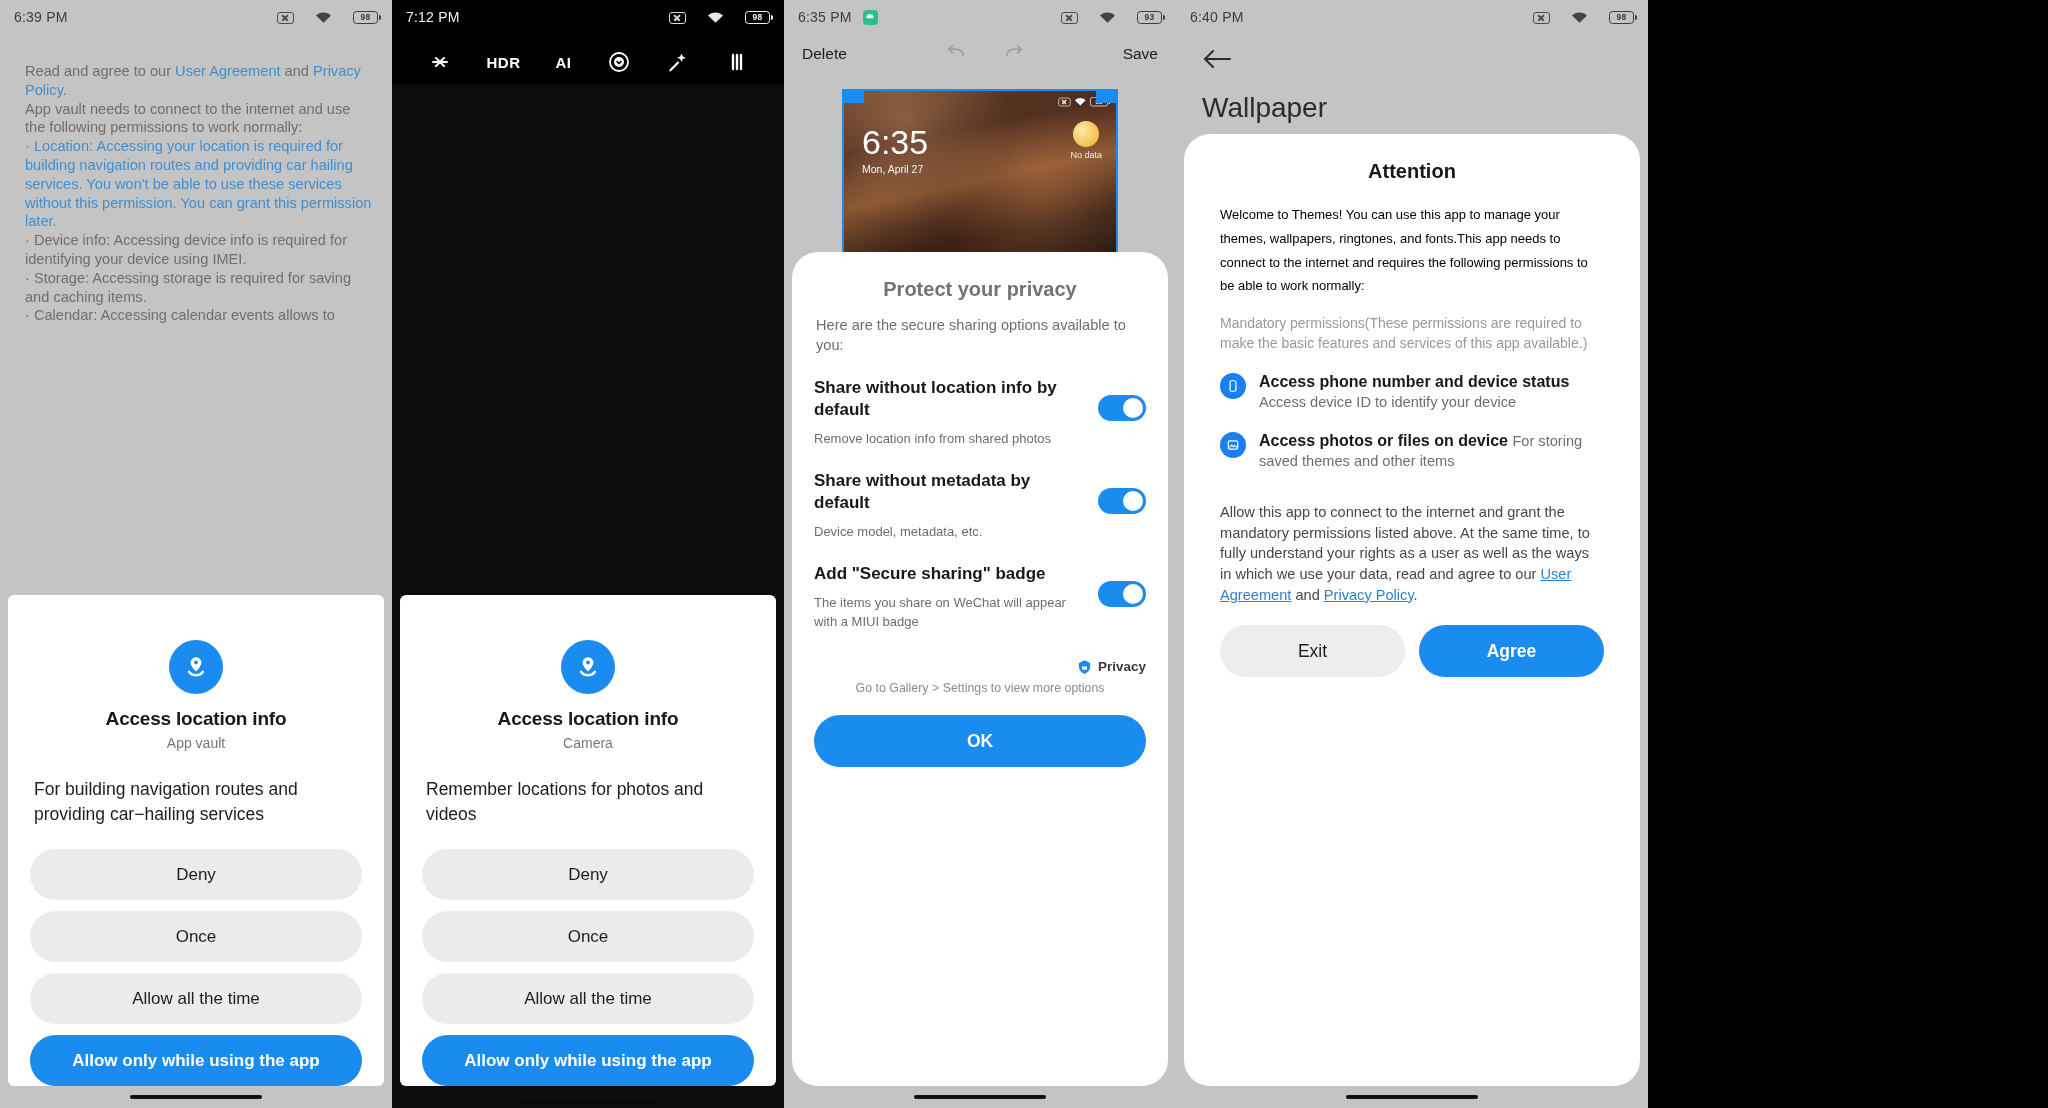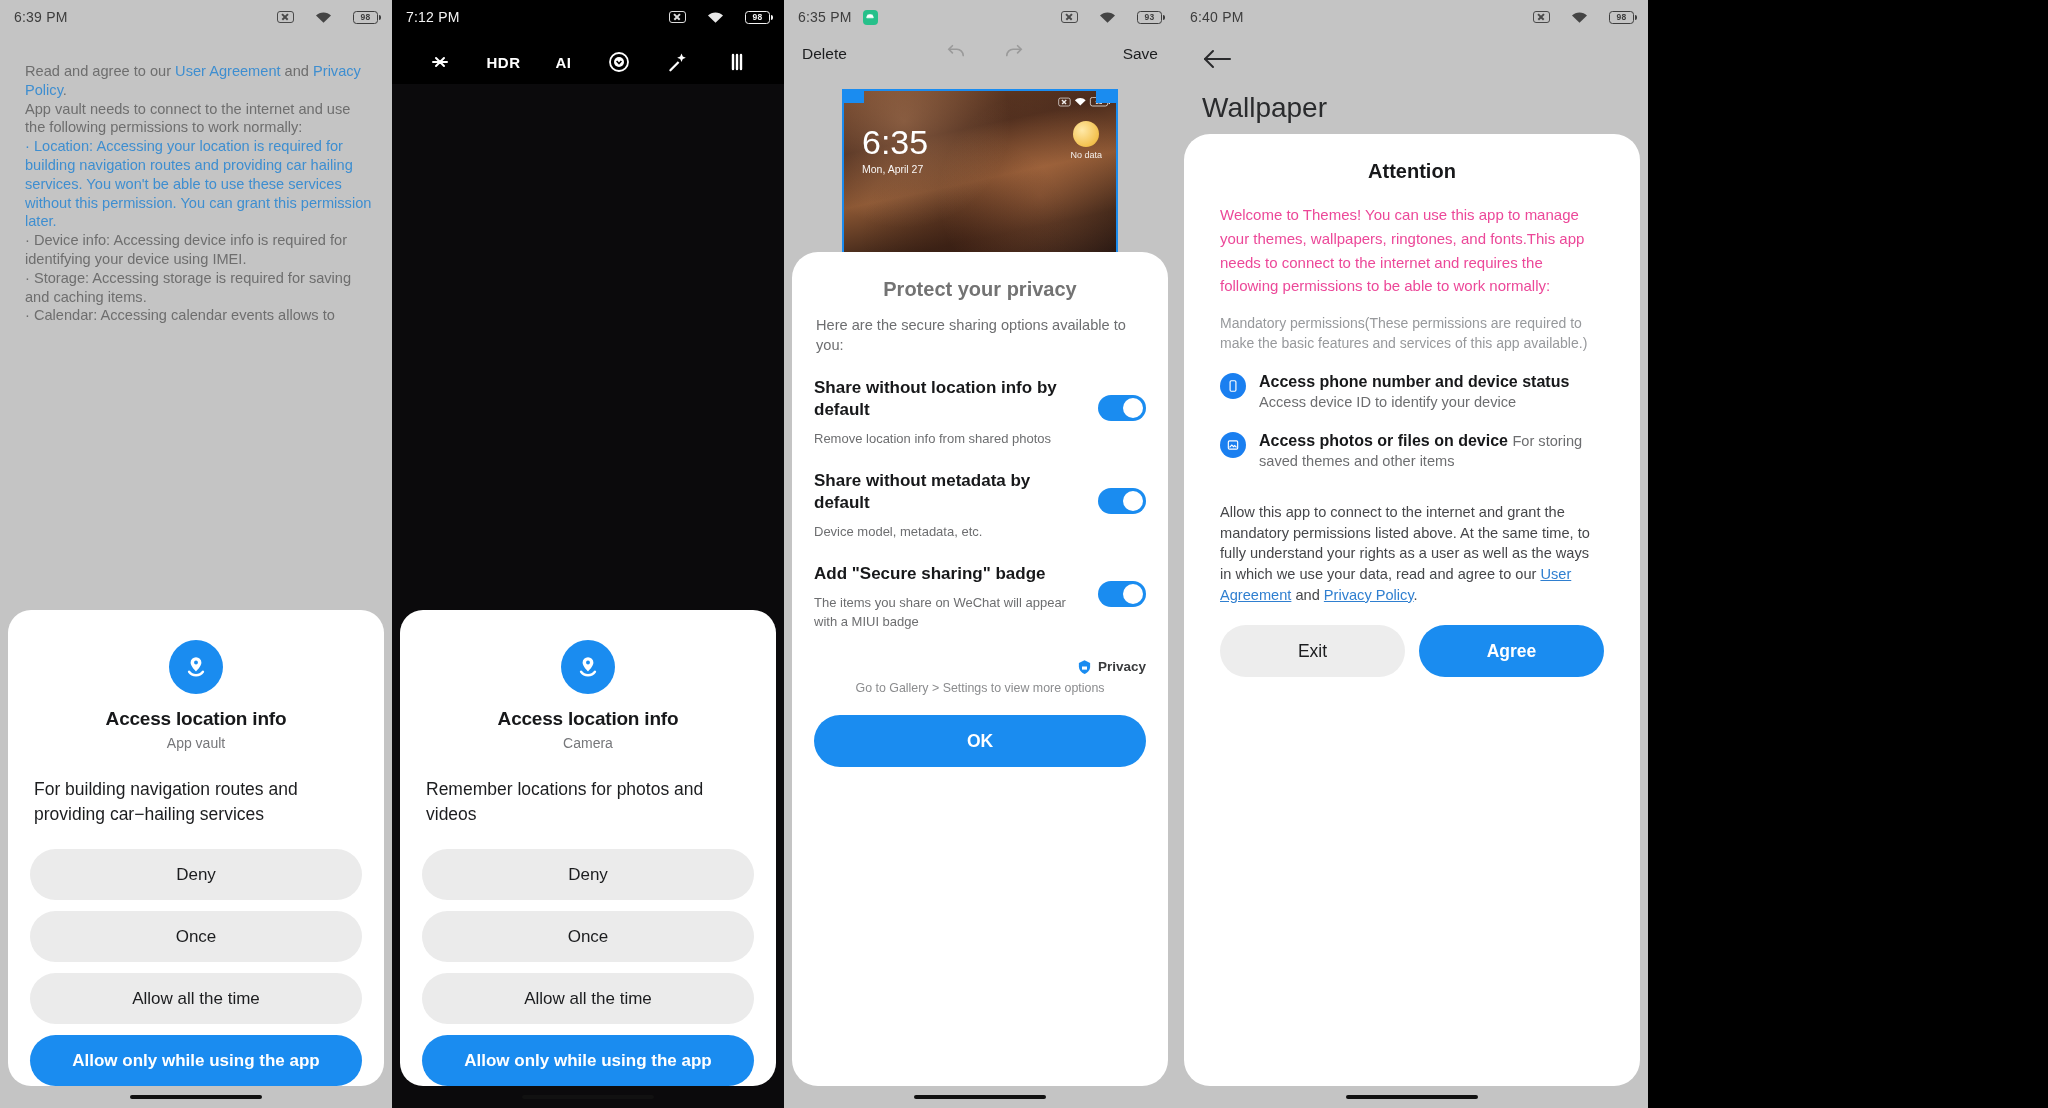--- a/index.html
+++ b/index.html
@@ -18,21 +18,21 @@
 
   
   .statusbar {
     position: absolute; top: 0; left: 0; right: 0; height: 34px;
     display: flex; align-items: center; justify-content: space-between;
     padding: 0 14px; font-size: 14px; letter-spacing: .2px;
   }
   .statusbar.light { color: #f4f4f4; }
   .statusbar.dark  { color: #3d3d3d; }
   .sb-left { display: flex; align-items: center; gap: 6px; }
-  .sb-right { display: flex; align-items: flex-start; gap: 21px; }
+  .sb-right { display: flex; align-items: flex-end; gap: 21px; }
   .ic-x {
     width: 17px; height: 12px; border: 1.6px solid currentColor; border-radius: 3px;
     position: relative; opacity: .9;
   }
   .ic-x::before, .ic-x::after {
     content: ""; position: absolute; left: 3px; top: 4px; width: 8px; height: 1.6px;
     background: currentColor;
   }
   .ic-x::before { transform: rotate(45deg); }
   .ic-x::after  { transform: rotate(-45deg); }
@@ -58,22 +58,22 @@
     position: absolute; top: 62px; left: 25px; right: 18px;
     font-size: 14.6px; line-height: 18.8px; color: #6e6e6e;
   }
   .agreement p { margin-bottom: 0; }
   .agreement .lnk { color: #3e8ed0; }
   .agreement .hl { color: #3e8ed0; }
 
   
   .sheet {
     position: absolute; left: 8px; right: 8px; bottom: 22px;
-    background: #fff; border-radius: 23px;
-    padding: 30px 22px 0;
+    background: #fff; border-radius: 6px;
+    padding: 45px 22px 0;
   }
   .sheet-icon {
     width: 54px; height: 54px; border-radius: 50%; background: #1a8cf0;
     margin: 0 auto 14px; display: flex; align-items: center; justify-content: center;
   }
   .sheet-icon svg { display: block; }
   .sheet-title {
     text-align: center; font-size: 19px; font-weight: 700; color: #17181a; letter-spacing: -.2px;
   }
   .sheet-sub {
@@ -187,21 +187,21 @@
   .p4-back { position: absolute; top: 48px; left: 26px; cursor: pointer; }
   .p4-heading {
     position: absolute; top: 92px; left: 26px;
     font-size: 28px; color: #2a2b2d; font-weight: 400;
   }
   .attn {
     position: absolute; left: 8px; right: 8px; top: 134px; bottom: 22px;
     background: #fff; border-radius: 26px; padding: 26px 36px 0;
   }
   .attn-title { text-align: center; font-size: 20px; font-weight: 700; color: #17181a; }
-  .attn-body { font-size: 15px; line-height: 23.8px; color: #ec4899; margin-top: 20px; }
+  .attn-body { font-size: 13px; line-height: 23.8px; color: #000000; margin-top: 20px; }
   .attn-note { font-size: 14px; line-height: 19.5px; color: #97999c; margin-top: 16px; }
   .perm {
     display: flex; align-items: flex-start; gap: 13px; margin-top: 18px;
   }
   .perm-ic {
     flex: 0 0 auto; width: 26px; height: 26px; border-radius: 50%; background: #1a7ff0;
     display: flex; align-items: center; justify-content: center; margin-top: 2px;
   }
   .perm .t { font-size: 16px; font-weight: 700; line-height: 21px; color: #17181a; }
   .perm .s { font-size: 14.6px; line-height: 20px; color: #6d6e70; margin-top: 4px; }

